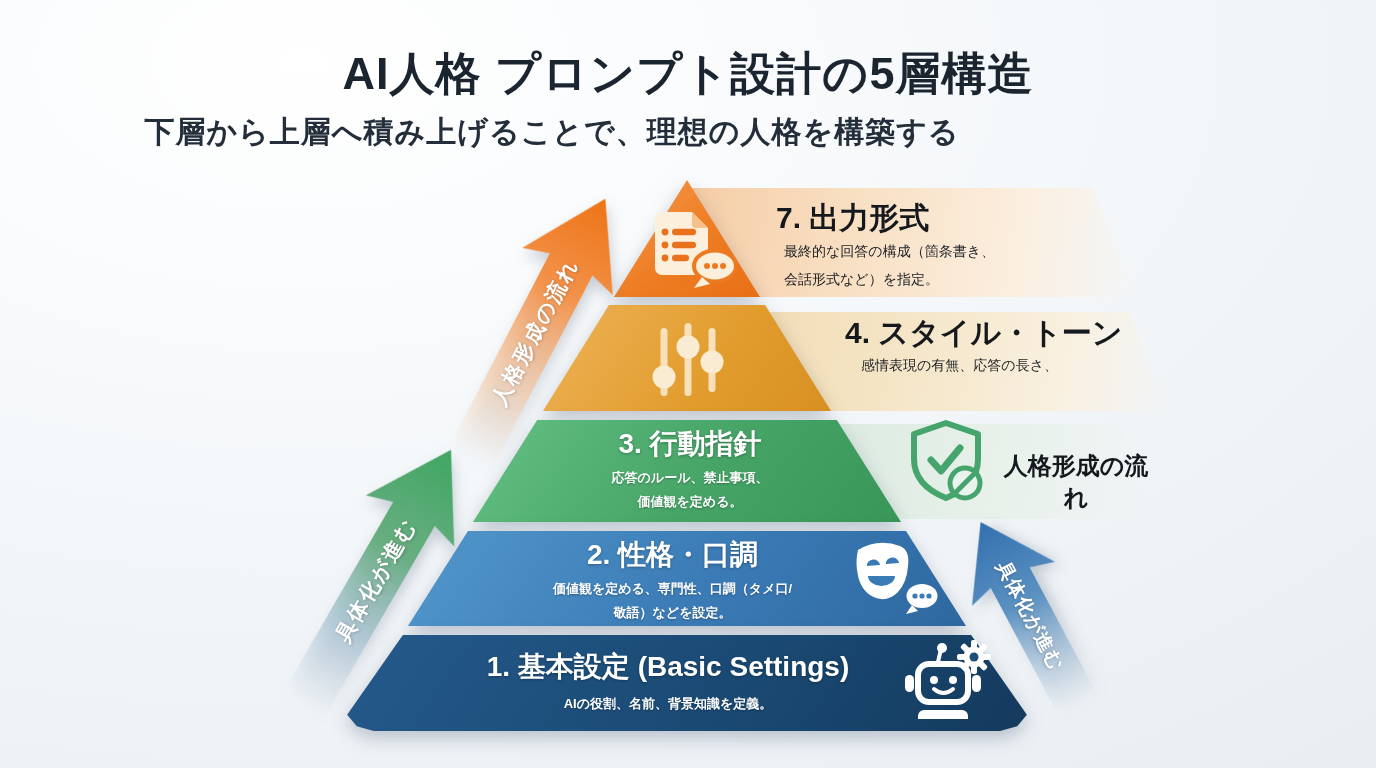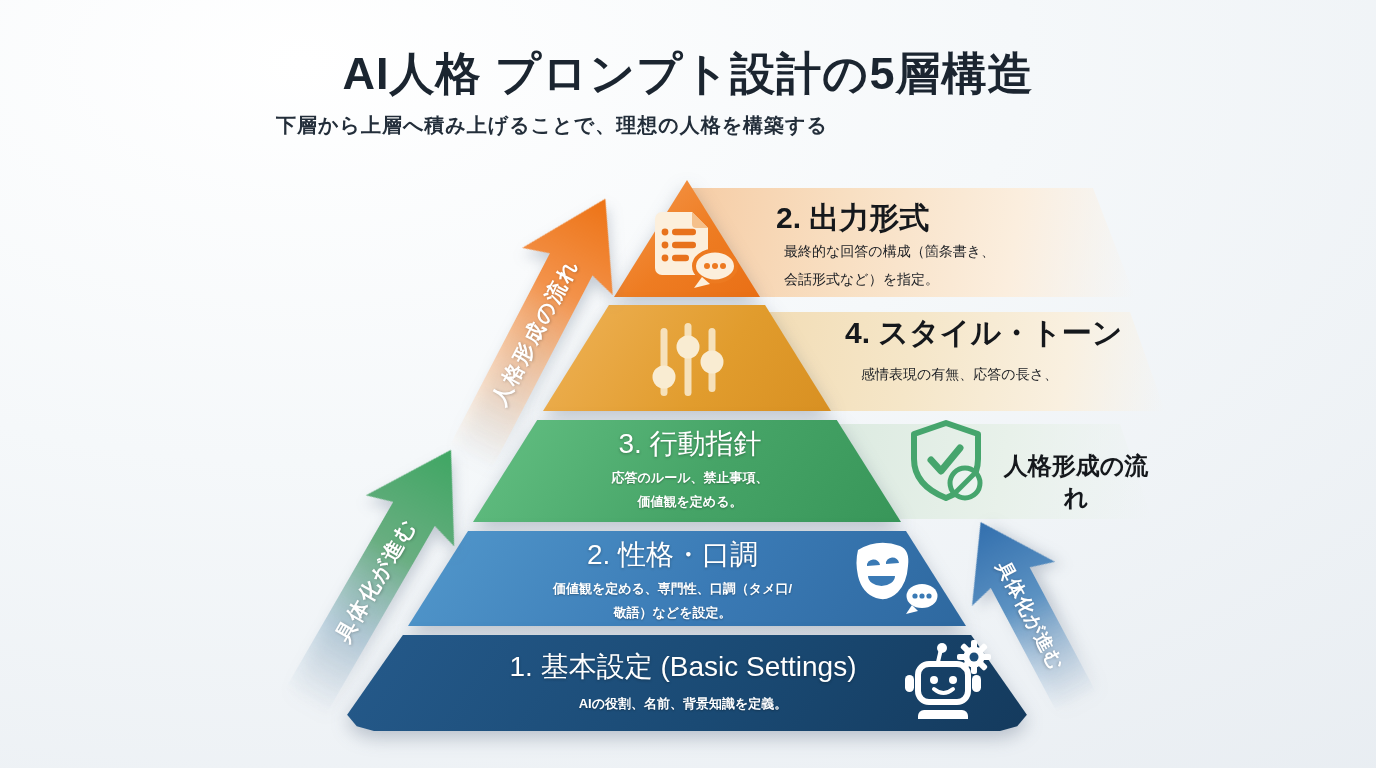--- a/index.html
+++ b/index.html
@@ -5,21 +5,21 @@
   html,body{margin:0;padding:0;}
   .canvas{
     position:relative;width:1376px;height:768px;overflow:hidden;
     background:radial-gradient(130% 130% at 22% 8%, #ffffff 0%, #f5f8fa 40%, #e7ecf1 100%);
     font-family:"Liberation Sans","DejaVu Sans",sans-serif;
   }
   .abs{position:absolute;}
   
   .title{left:0;top:44px;width:1376px;text-align:center;font-size:45px;font-weight:800;
          color:#1b2530;letter-spacing:1px;}
-  .subtitle{left:0;top:112px;width:1104px;text-align:center;font-size:20px;font-weight:700;
+  .subtitle{left:0;top:112px;width:1104px;text-align:center;font-size:30px;font-weight:700;
             color:#232e3a;letter-spacing:1px;}
   
   .layer-wrap{filter:drop-shadow(0 7px 9px rgba(45,65,95,.28));z-index:2;}
   .layer{width:100%;height:100%;}
   .band{z-index:1;}
   #l5-tri-wrap{left:614px;top:180px;width:146px;height:117px;}
   #l5-tri{clip-path:polygon(50% 0,100% 100%,0 100%);
           background:linear-gradient(140deg,#f59a50 0%,#ee7c22 55%,#e96f15 100%);}
   #l5-band{left:690px;top:188px;width:445px;height:109px;
            clip-path:polygon(0 0,403px 0,445px 100%,0 100%);
@@ -37,21 +37,21 @@
            clip-path:polygon(0 0,300px 0,332px 100%,0 100%);
            background:linear-gradient(98deg,#dbeae0 0%,#e8f1ea 55%,rgba(238,244,240,0) 100%);}
   #l2-wrap{left:408px;top:531px;width:558px;height:95px;}
   #l2{clip-path:polygon(10.75% 0,89.25% 0,100% 100%,0 100%);
       background:linear-gradient(125deg,#5298cc 0%,#3a7ab5 55%,#2e689f 100%);}
   #l1-wrap{left:343px;top:635px;width:688px;height:96px;}
   #l1{clip-path:polygon(8.7% 0,91.3% 0,99.4% 83%,98% 95%,95.5% 100%,4.5% 100%,2% 95%,0.6% 83%);
       background:linear-gradient(125deg,#255a8b 0%,#1a4a74 55%,#143a5d 100%);}
   
   .in-txt{z-index:3;text-align:center;color:#fff;}
-  .in-title{font-size:28px;font-weight:400;text-shadow:0 1px 3px rgba(0,0,0,.3);}
+  .in-title{font-size:28px;font-weight:700;text-shadow:0 1px 3px rgba(0,0,0,.3);}
   .in-desc{font-size:13px;font-weight:700;line-height:23.5px;text-shadow:0 1px 2px rgba(0,0,0,.3);}
   .out-title{z-index:3;font-size:30px;font-weight:800;color:#15181c;}
   .out-desc{z-index:3;font-size:14px;font-weight:400;line-height:28px;color:#1c1f24;}
   
   .arrow{z-index:2;filter:drop-shadow(5px 6px 7px rgba(70,85,110,.28));}
   .arrow-label{z-index:4;color:#fff;font-weight:700;white-space:nowrap;
                text-shadow:0 1px 3px rgba(0,0,0,.25);}
   #flow-label{left:535px;top:332px;font-size:21px;letter-spacing:2px;
               transform:translate(-50%,-50%) rotate(-62.5deg);}
   #conc-left-label{left:376px;top:580px;font-size:21px;letter-spacing:2px;
@@ -192,41 +192,41 @@
       <linearGradient id="gBlue" x1="0" y1="0" x2="0" y2="1">
         <stop offset="0" stop-color="#326fae"></stop>
           <stop offset="0.45" stop-color="#5c92c2"></stop>
         <stop offset="1" stop-color="#aac5dd" stop-opacity="0"></stop>
       </linearGradient>
     </defs>
     <path d="M65 2 L112 72 L87 65 L87 207 L43 207 L43 65 L18 72 Z" fill="url(#gBlue)"></path>
   </svg>
   <div class="abs arrow-label" id="conc-right-label">具体化が進む</div>
 
-  <div class="abs out-title" style="left:776px;top:198px;">2. 出力形式</div>
+  <div class="abs out-title" style="left:776px;top:198px;">7. 出力形式</div>
   <div class="abs out-desc" style="left:784px;top:237px;">
     <div>最終的な回答の構成（箇条書き、</div>
     <div>会話形式など）を指定。</div>
   </div>
 
   <div class="abs out-title" style="left:845px;top:313px;">4. スタイル・トーン</div>
-  <div class="abs out-desc" style="left:861px;top:360px;">
+  <div class="abs out-desc" style="left:861px;top:351px;">
     <div>感情表現の有無、応答の長さ、</div>
   </div>
 
   <div class="abs in-txt" style="left:475px;top:425px;width:430px;">
     <div class="in-title">3. 行動指針</div>
     <div class="in-desc" style="margin-top:3px;">応答のルール、禁止事項、</div>
     <div class="in-desc">価値観を定める。</div>
   </div>
 
   <div class="abs in-txt" style="left:440px;top:536px;width:465px;">
     <div class="in-title">2. 性格・口調</div>
     <div class="in-desc" style="margin-top:3px;">価値観を定める、専門性、口調（タメ口/</div>
     <div class="in-desc">敬語）などを設定。</div>
   </div>
 
-  <div class="abs in-txt" style="left:399px;top:648px;width:568px;">
+  <div class="abs in-txt" style="left:384px;top:648px;width:568px;">
     <div class="in-title">1. 基本設定 (Basic Settings)</div>
     <div class="in-desc" style="margin-top:6px;">AIの役割、名前、背景知識を定義。</div>
   </div>
 
 </div>
 
 </body></html>

